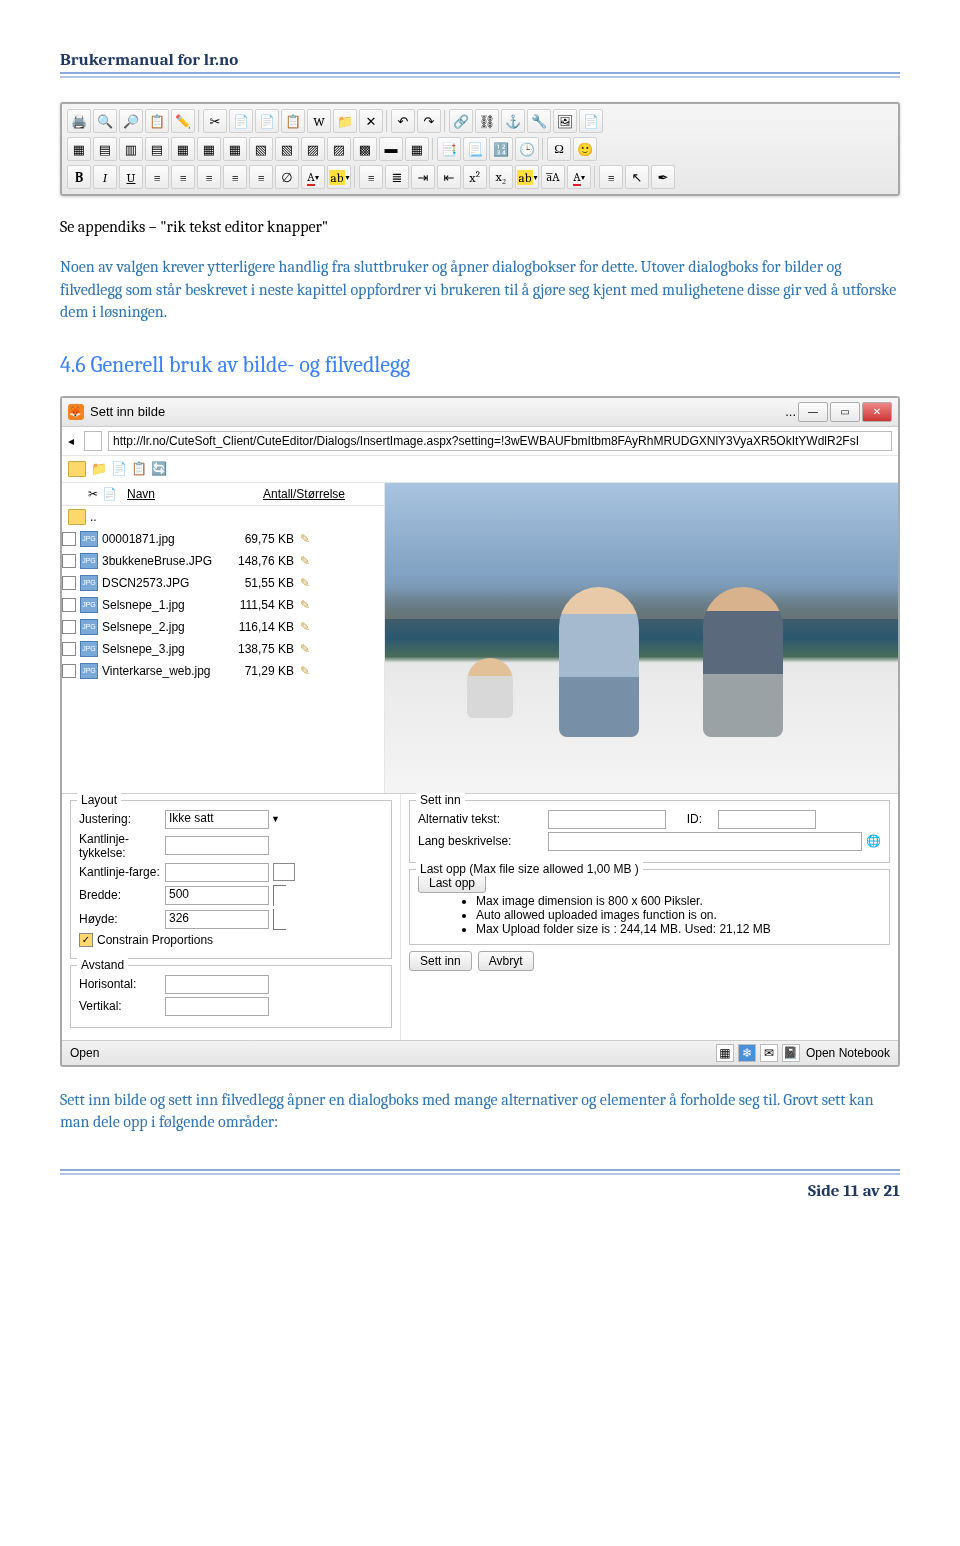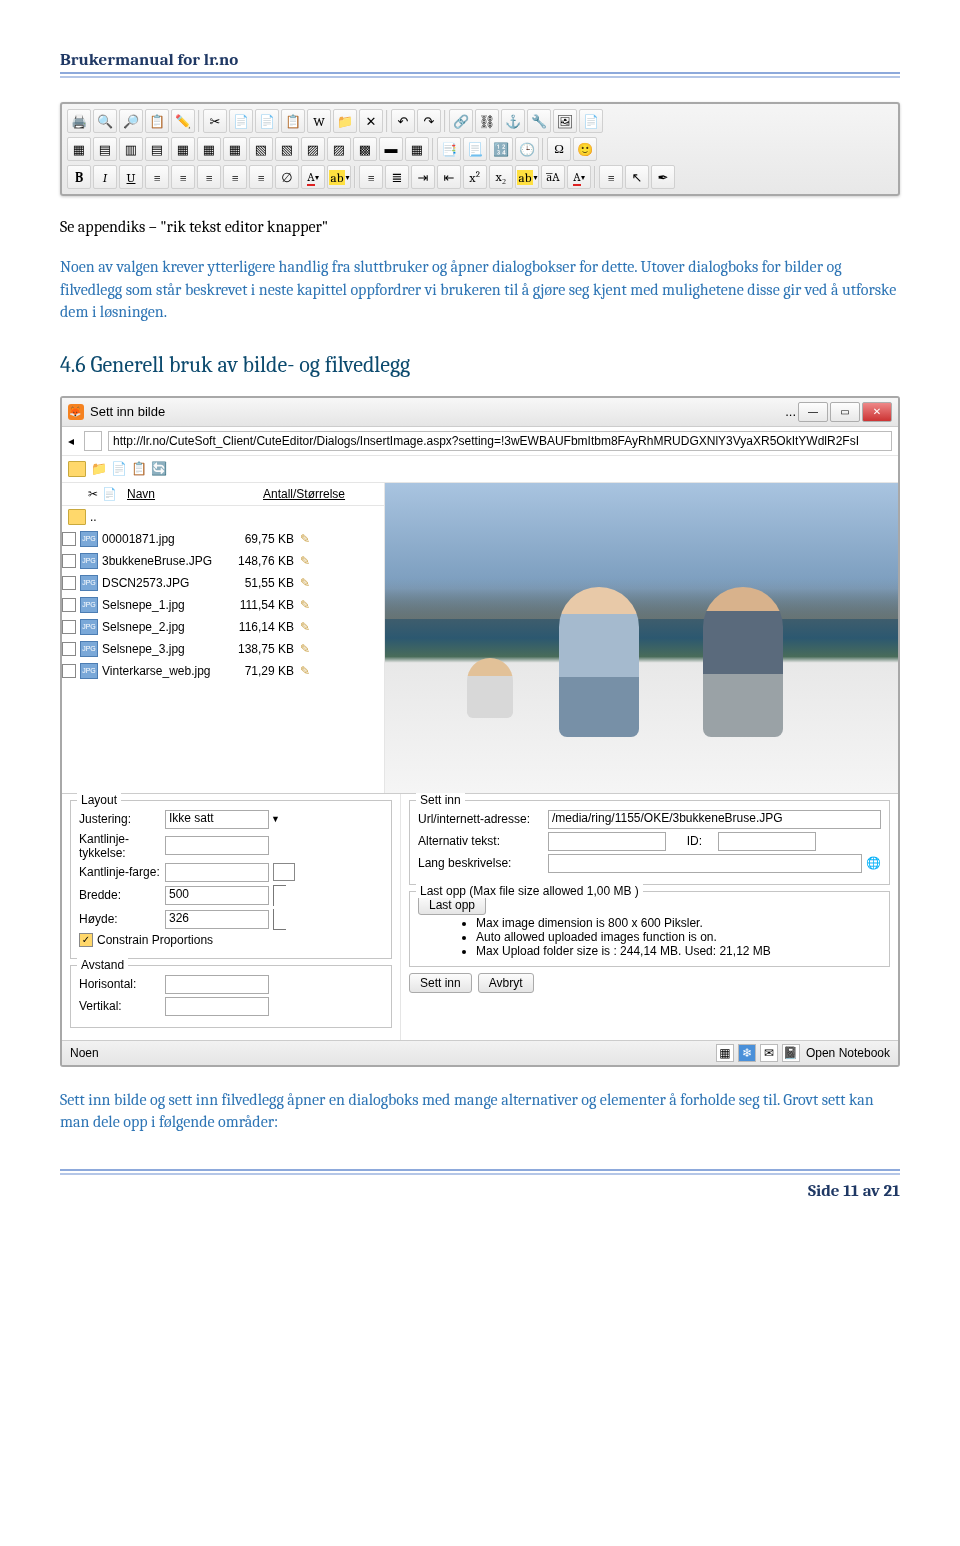--- a/index.html
+++ b/index.html
@@ -4,21 +4,21 @@
 <style>
 body{margin:0;font-family:Cambria,Georgia,serif;background:#fff;color:#000;width:960px}
 .page{padding:50px 60px 30px 60px}
 .header-title{color:#1f3864;font-weight:bold;font-size:17px;margin-bottom:3px}
 .header-divider{border-top:2px solid #8da9db;border-bottom:2px solid #b4c6e7;height:2px;margin-bottom:24px}
 .toolbar-img{border:2px solid #a8a8a8;background:linear-gradient(#f5f5f5,#e8e8e8);border-radius:3px;padding:3px;margin-bottom:20px;box-shadow:0 1px 3px rgba(0,0,0,0.2)}
 .tb-row{display:flex;align-items:center;gap:2px;padding:2px}
 .tb-btn{width:22px;height:22px;display:flex;align-items:center;justify-content:center;font-size:13px;background:linear-gradient(#fcfcfc,#ececec);border:1px solid #d0d0d0;border-radius:2px}
 .tb-sep{width:2px;height:22px;background:linear-gradient(90deg,#bbb,#fff);margin:0 1px}
 .body-text{font-size:16px;line-height:1.4;margin:18px 0}
-.h2-blue{color:#0c4a6e;font-size:22px;margin:28px 0 18px 0}
+.h2-blue{color:#3b82f6;font-size:22px;margin:28px 0 18px 0}
 .dialog-shot{border:2px solid #a8a8a8;border-radius:3px;overflow:hidden;margin-bottom:22px;font-family:'Segoe UI',Tahoma,Arial,sans-serif}
 .dlg-title{background:linear-gradient(#f7f7f7,#e5e5e5);display:flex;align-items:center;padding:4px 6px;border-bottom:1px solid #ccc;font-size:13px}
 .dlg-title .ff{width:16px;height:16px;background:#f58220;border-radius:3px;margin-right:6px;display:flex;align-items:center;justify-content:center;color:#fff;font-size:10px}
 .dlg-title .spacer{flex:1}
 .winbtn{width:28px;height:18px;border:1px solid #adadad;margin-left:2px;display:flex;align-items:center;justify-content:center;font-size:10px;background:linear-gradient(#fdfdfd,#e8e8e8);border-radius:2px}
 .winbtn.close{background:linear-gradient(#e88,#c33);color:#fff}
 .url-row{display:flex;align-items:center;padding:4px 6px;border-bottom:1px solid #e5e5e5;font-size:12px}
 .url-row .doc-ico{width:16px;height:18px;border:1px solid #bbb;background:#fff;margin:0 6px}
 .url-row .url{flex:1;border:1px solid #bbb;padding:2px 4px;background:#fff;white-space:nowrap;overflow:hidden;text-overflow:ellipsis}
 .path-row{display:flex;align-items:center;padding:4px 6px;font-size:12px;border-bottom:1px solid #e5e5e5}
@@ -310,24 +310,20 @@
           <div class="frow">
             <span class="lbl">Vertikal:</span>
             <span class="inp sm"></span>
           </div>
         </div>
       </div>
       <div class="lower-right">
         <div class="fset">
           <span class="leg">Sett inn</span>
           <div class="frow">
-            <span style="width:130px">Url/internett-adresse:</span>
-            <span class="inp" style="flex:1">/media/ring/1155/OKE/3bukkeneBruse.JPG</span>
-          </div>
-          <div class="frow">
             <span style="width:130px">Alternativ tekst:</span>
             <span class="inp" style="width:110px"></span>
             <span style="width:36px;text-align:right;margin-right:16px">ID:</span>
             <span class="inp" style="width:90px"></span>
           </div>
           <div class="frow">
             <span style="width:130px">Lang beskrivelse:</span>
             <span class="inp" style="flex:1"></span>
             <span style="margin-left:4px">🌐</span>
           </div>
@@ -342,21 +338,21 @@
           </ul>
         </div>
         <div class="frow">
           <span class="btn-std">Sett inn</span>
           <span class="btn-std">Avbryt</span>
         </div>
       </div>
     </div>
 
     <div class="status-row">
-      <span>Noen</span>
+      <span>Open</span>
       <div class="spacer"></div>
       <div class="sico">▦</div>
       <div class="sico" style="background:#4a90d9;color:#fff">❄</div>
       <div class="sico">✉</div>
       <div class="sico">📓</div>
       <span style="margin-left:6px">Open Notebook</span>
     </div>
   </div>
 
   <div class="body-text blue-text">Sett inn bilde og sett inn filvedlegg åpner en dialogboks med mange alternativer og elementer å forholde seg til. Grovt sett kan man dele opp i følgende områder:</div>

